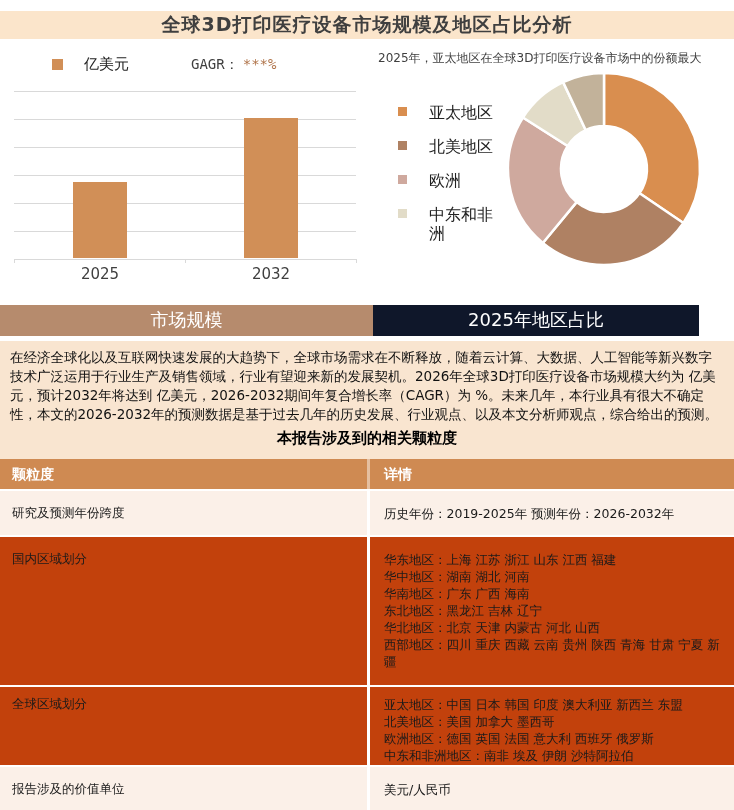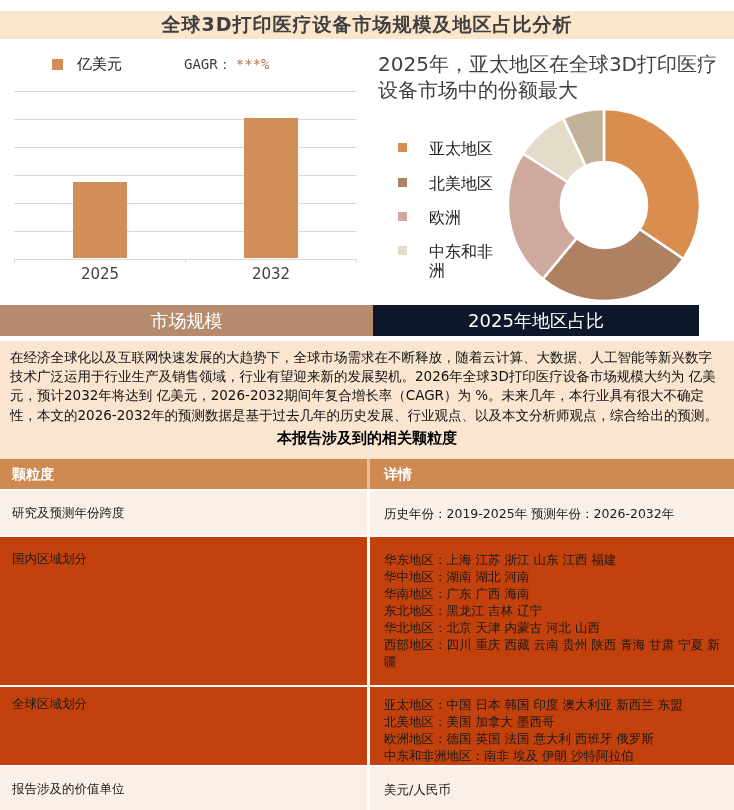--- a/index.html
+++ b/index.html
@@ -8,33 +8,33 @@
 
   
   .top-gap{height:11px;}
   .header{height:28px;background:#FBE5CB;color:#3F3F3F;font-size:19px;font-weight:bold;
           display:flex;align-items:center;justify-content:center;letter-spacing:1px;}
 
   
   .charts{height:268px;display:flex;}
   .bar-col{width:370px;box-sizing:border-box;padding-top:14px;}
   .bar-legend-row{display:flex;align-items:center;margin-left:52px;height:24px;}
-  .legend-item{display:flex;align-items:center;gap:14px;font-size:15px;color:#222;}
+  .legend-item{display:flex;align-items:center;gap:21px;font-size:15px;color:#222;}
   .sq{width:11px;height:11px;display:inline-block;background:#D18F57;}
   .cagr{margin-left:62px;font-family:"DejaVu Sans Mono","Liberation Mono",monospace;font-size:14px;color:#3F3F3F;}
   .cagr-val{color:#B0744A;margin-left:4px;}
   .bar-plot{position:relative;margin:14px 14px 0 14px;width:342px;height:168px;}
   .gridline{position:absolute;left:0;width:100%;height:1px;background:#D9D9D9;}
   .bar{position:absolute;bottom:1px;background:#D18F57;}
   .tick{position:absolute;top:100%;width:1px;height:4px;background:#D9D9D9;}
   .bar-xaxis{position:relative;margin-left:14px;width:342px;height:28px;}
   .xlab{position:absolute;top:6px;transform:translateX(-50%);font-size:15px;color:#3F3F3F;}
 
   .pie-col{width:364px;box-sizing:border-box;padding:12px 6px 0 8px;}
-  .pie-title{font-size:20px;color:#3F3F3F;line-height:1.32;width:352px;}
+  .pie-title{font-size:12px;color:#3F3F3F;line-height:1.32;width:352px;}
   .pie-body{display:flex;margin-top:2px;}
   .pie-legend{width:118px;box-sizing:border-box;padding:34px 0 0 20px;display:flex;flex-direction:column;gap:15px;}
   .pleg{display:flex;align-items:flex-start;gap:22px;font-size:16px;color:#222;line-height:1.2;}
   .pleg .psq{flex:0 0 9px;width:9px;height:9px;margin-top:4px;display:inline-block;}
   .donut{width:200px;height:200px;margin-left:8px;}
 
   
   .tabs{display:flex;height:31px;}
   .tab{display:flex;align-items:center;justify-content:center;color:#fff;font-size:18px;cursor:pointer;}
   .tab-left{width:373px;background:#B68B6D;}

